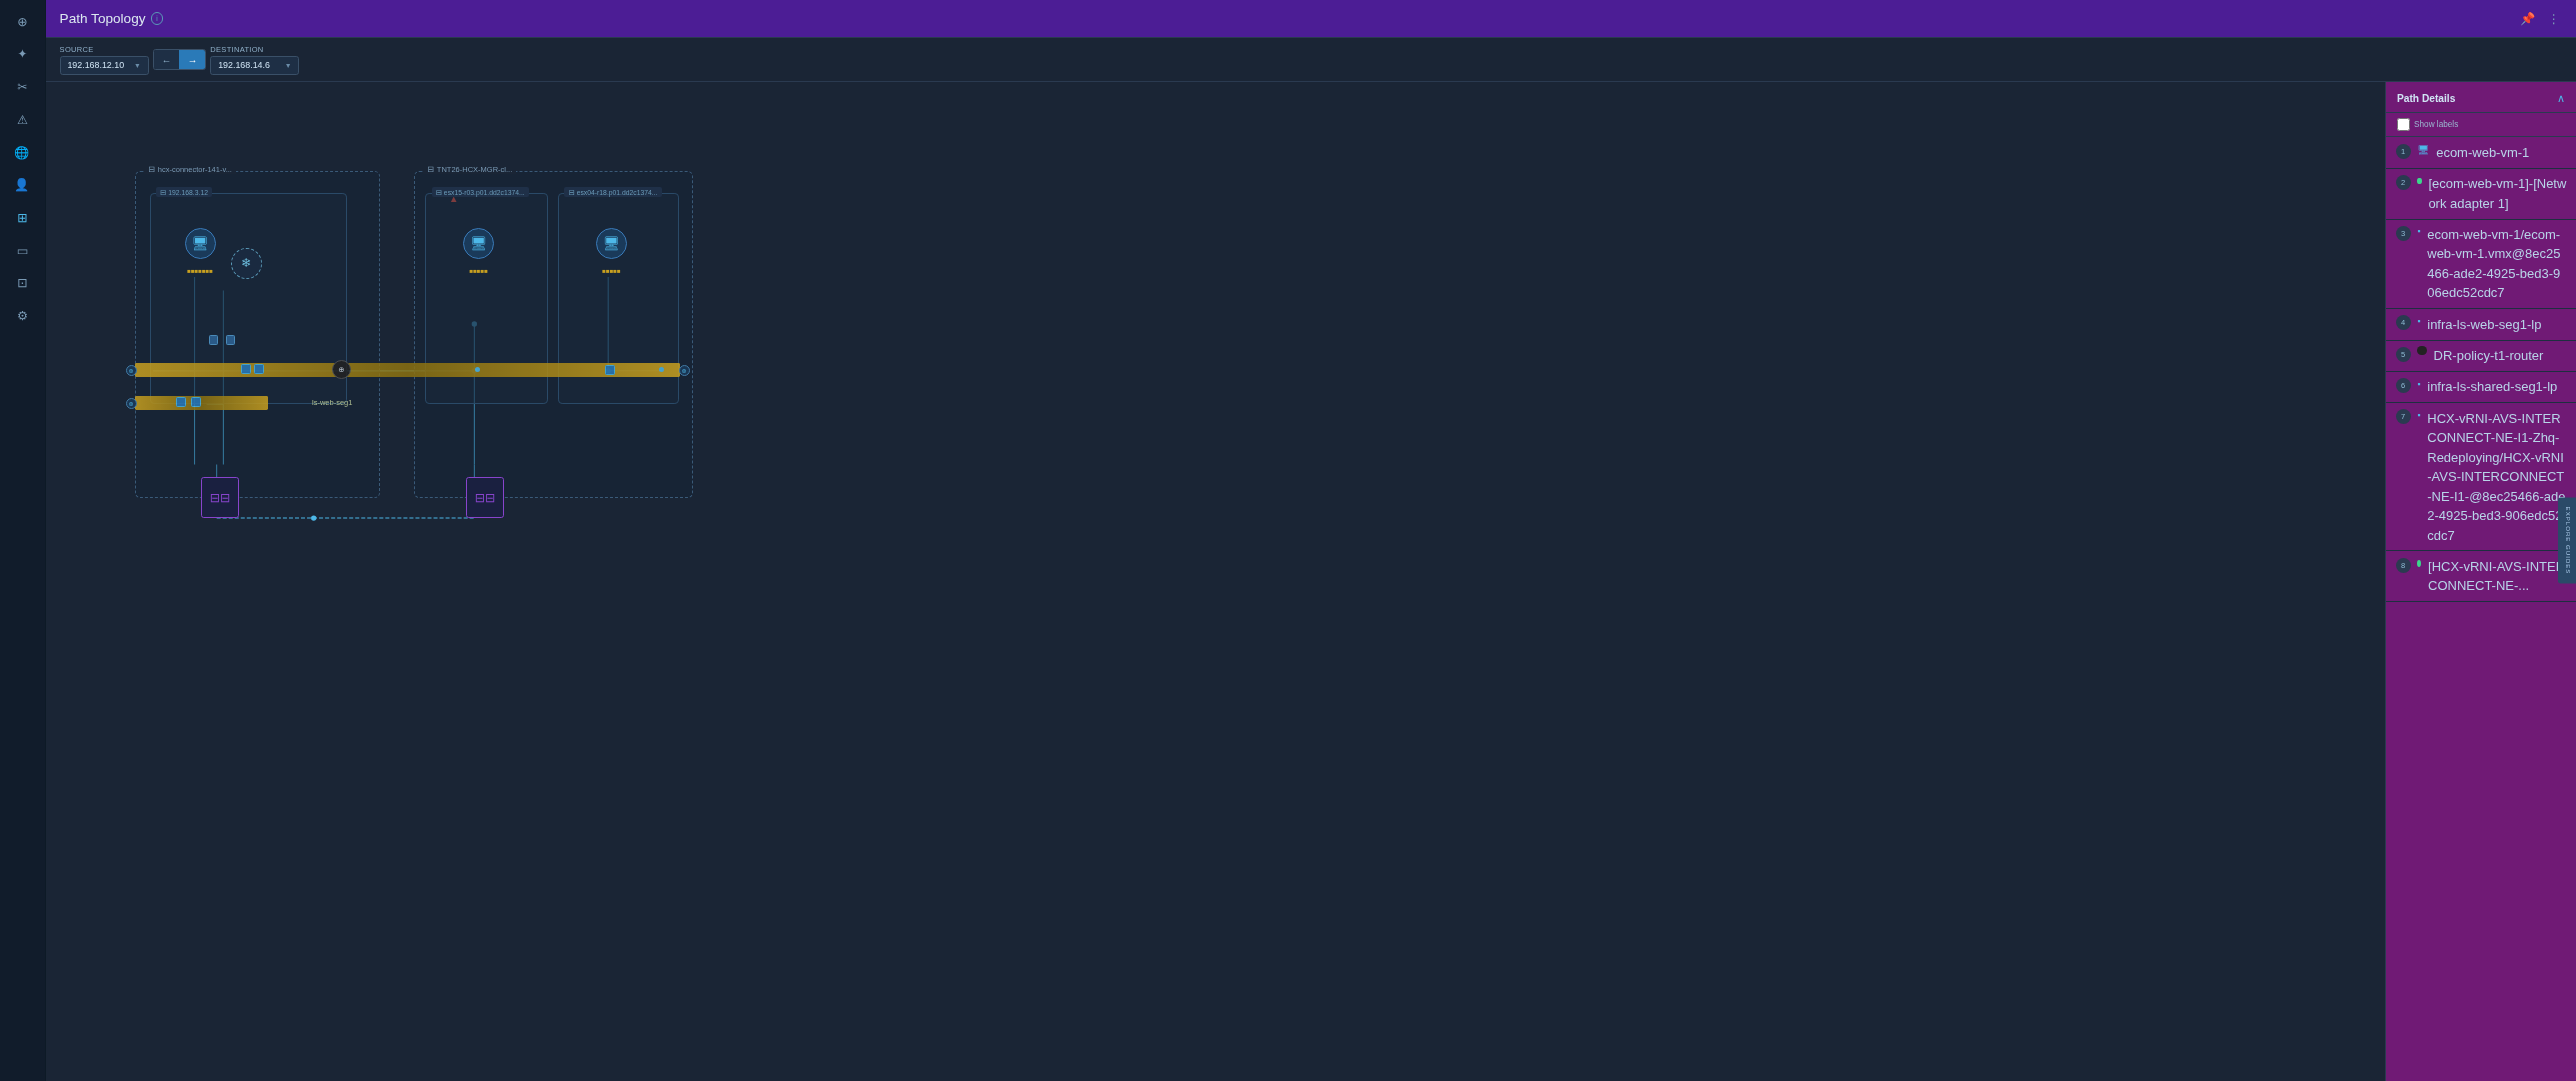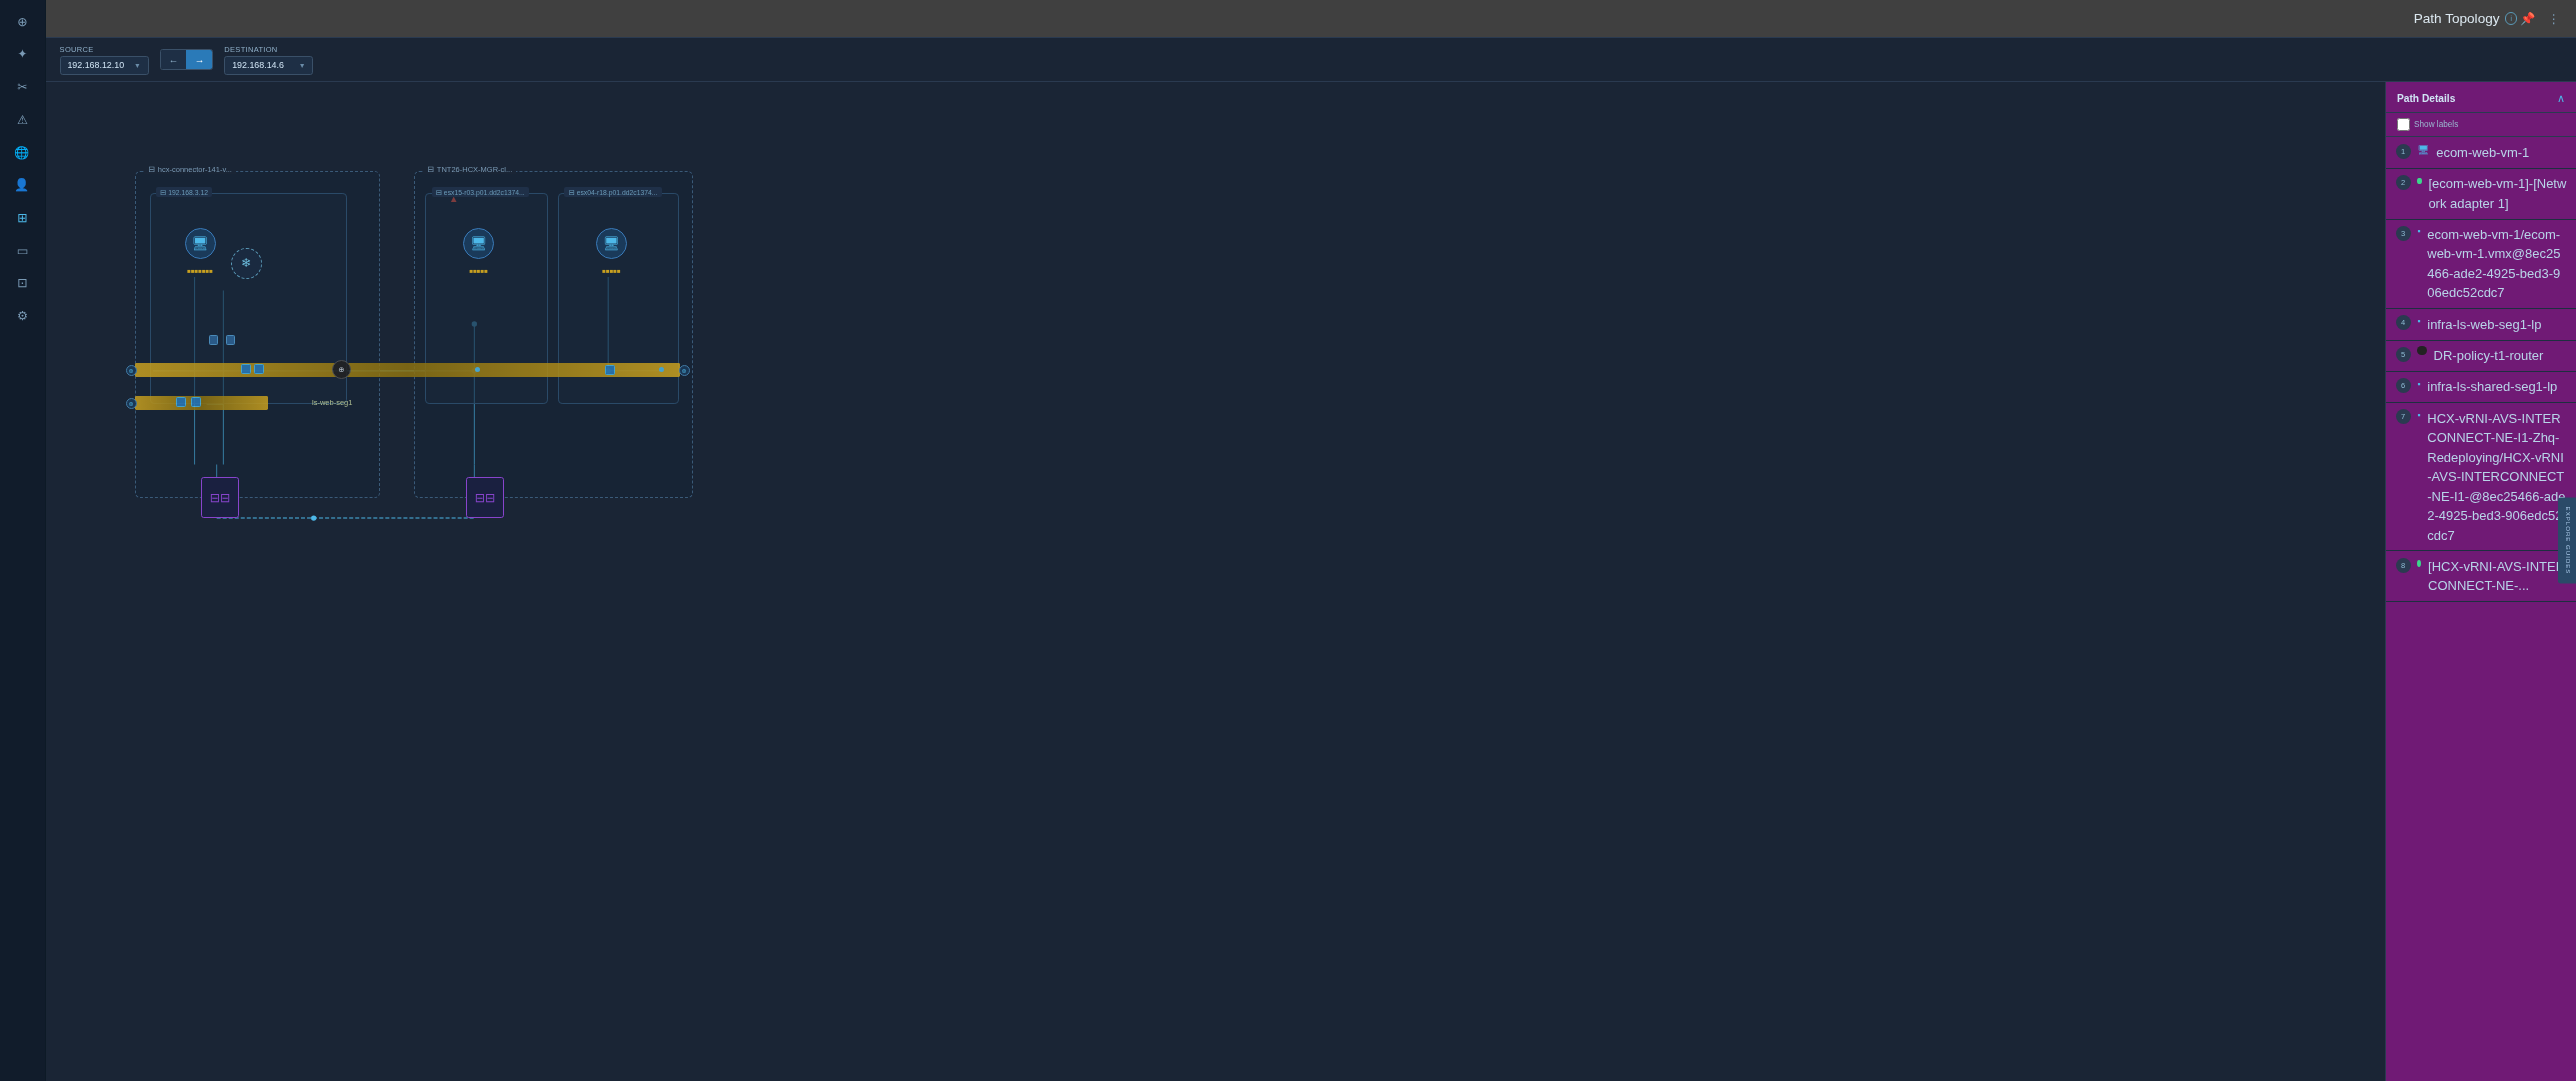--- a/index.html
+++ b/index.html
@@ -42,26 +42,26 @@
     
     .main {
       flex: 1;
       display: flex;
       flex-direction: column;
       overflow: hidden;
     }
 
     
     .header {
-      background: #404040;
+      background: #4c1d95;
       border-bottom: 0.7px solid #2a3a50;
       padding: 5.4px 13.6px;
       display: flex;
       align-items: center;
-      justify-content: flex-end;
+      justify-content: space-between;
       height: 38px;
     }
     .header-title {
       display: flex;
       align-items: center;
       gap: 5.4px;
       font-size: 13.6px;
       font-weight: 500;
       color: #dce8f0;
     }
@@ -75,21 +75,21 @@
       cursor: pointer;
       font-size: 12.3px;
       padding: 2.7px;
     }
 
     
     .toolbar {
       padding: 6.8px 13.6px;
       display: flex;
       align-items: center;
-      gap: 11px;
+      gap: 4px;
       border-bottom: 0.7px solid #2a3a50;
       background: #1a2535;
     }
     .field-group {
       display: flex;
       flex-direction: column;
       gap: 2px;
     }
     .field-label {
       font-size: 7.5px;

